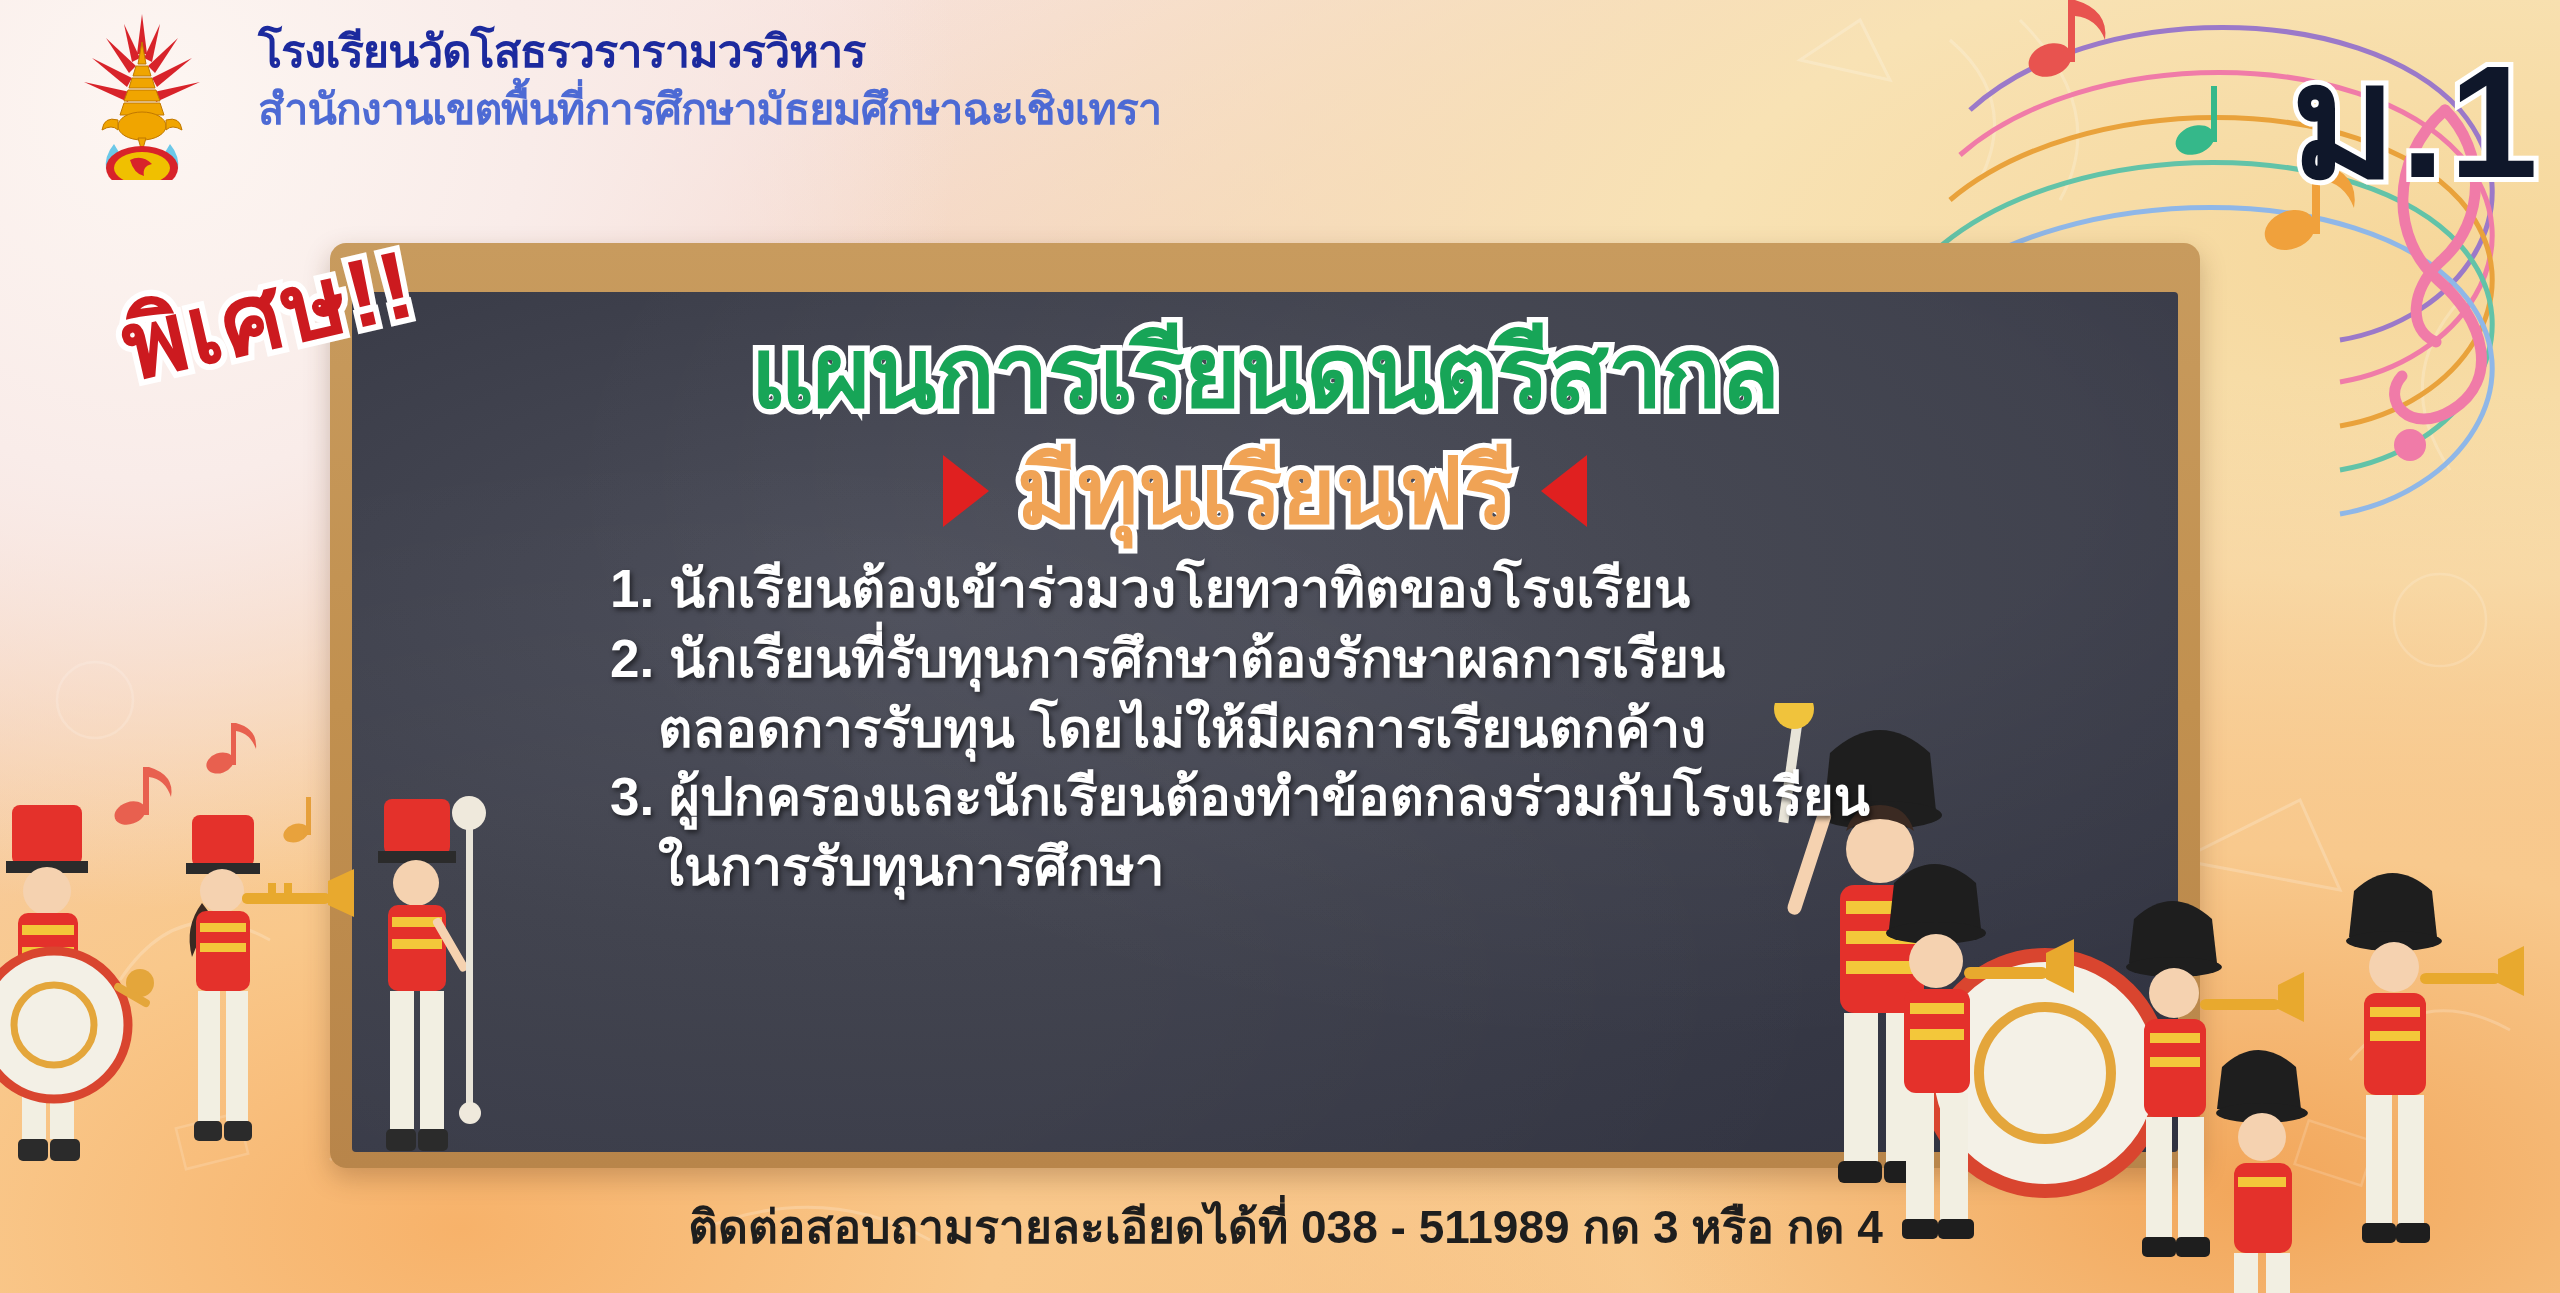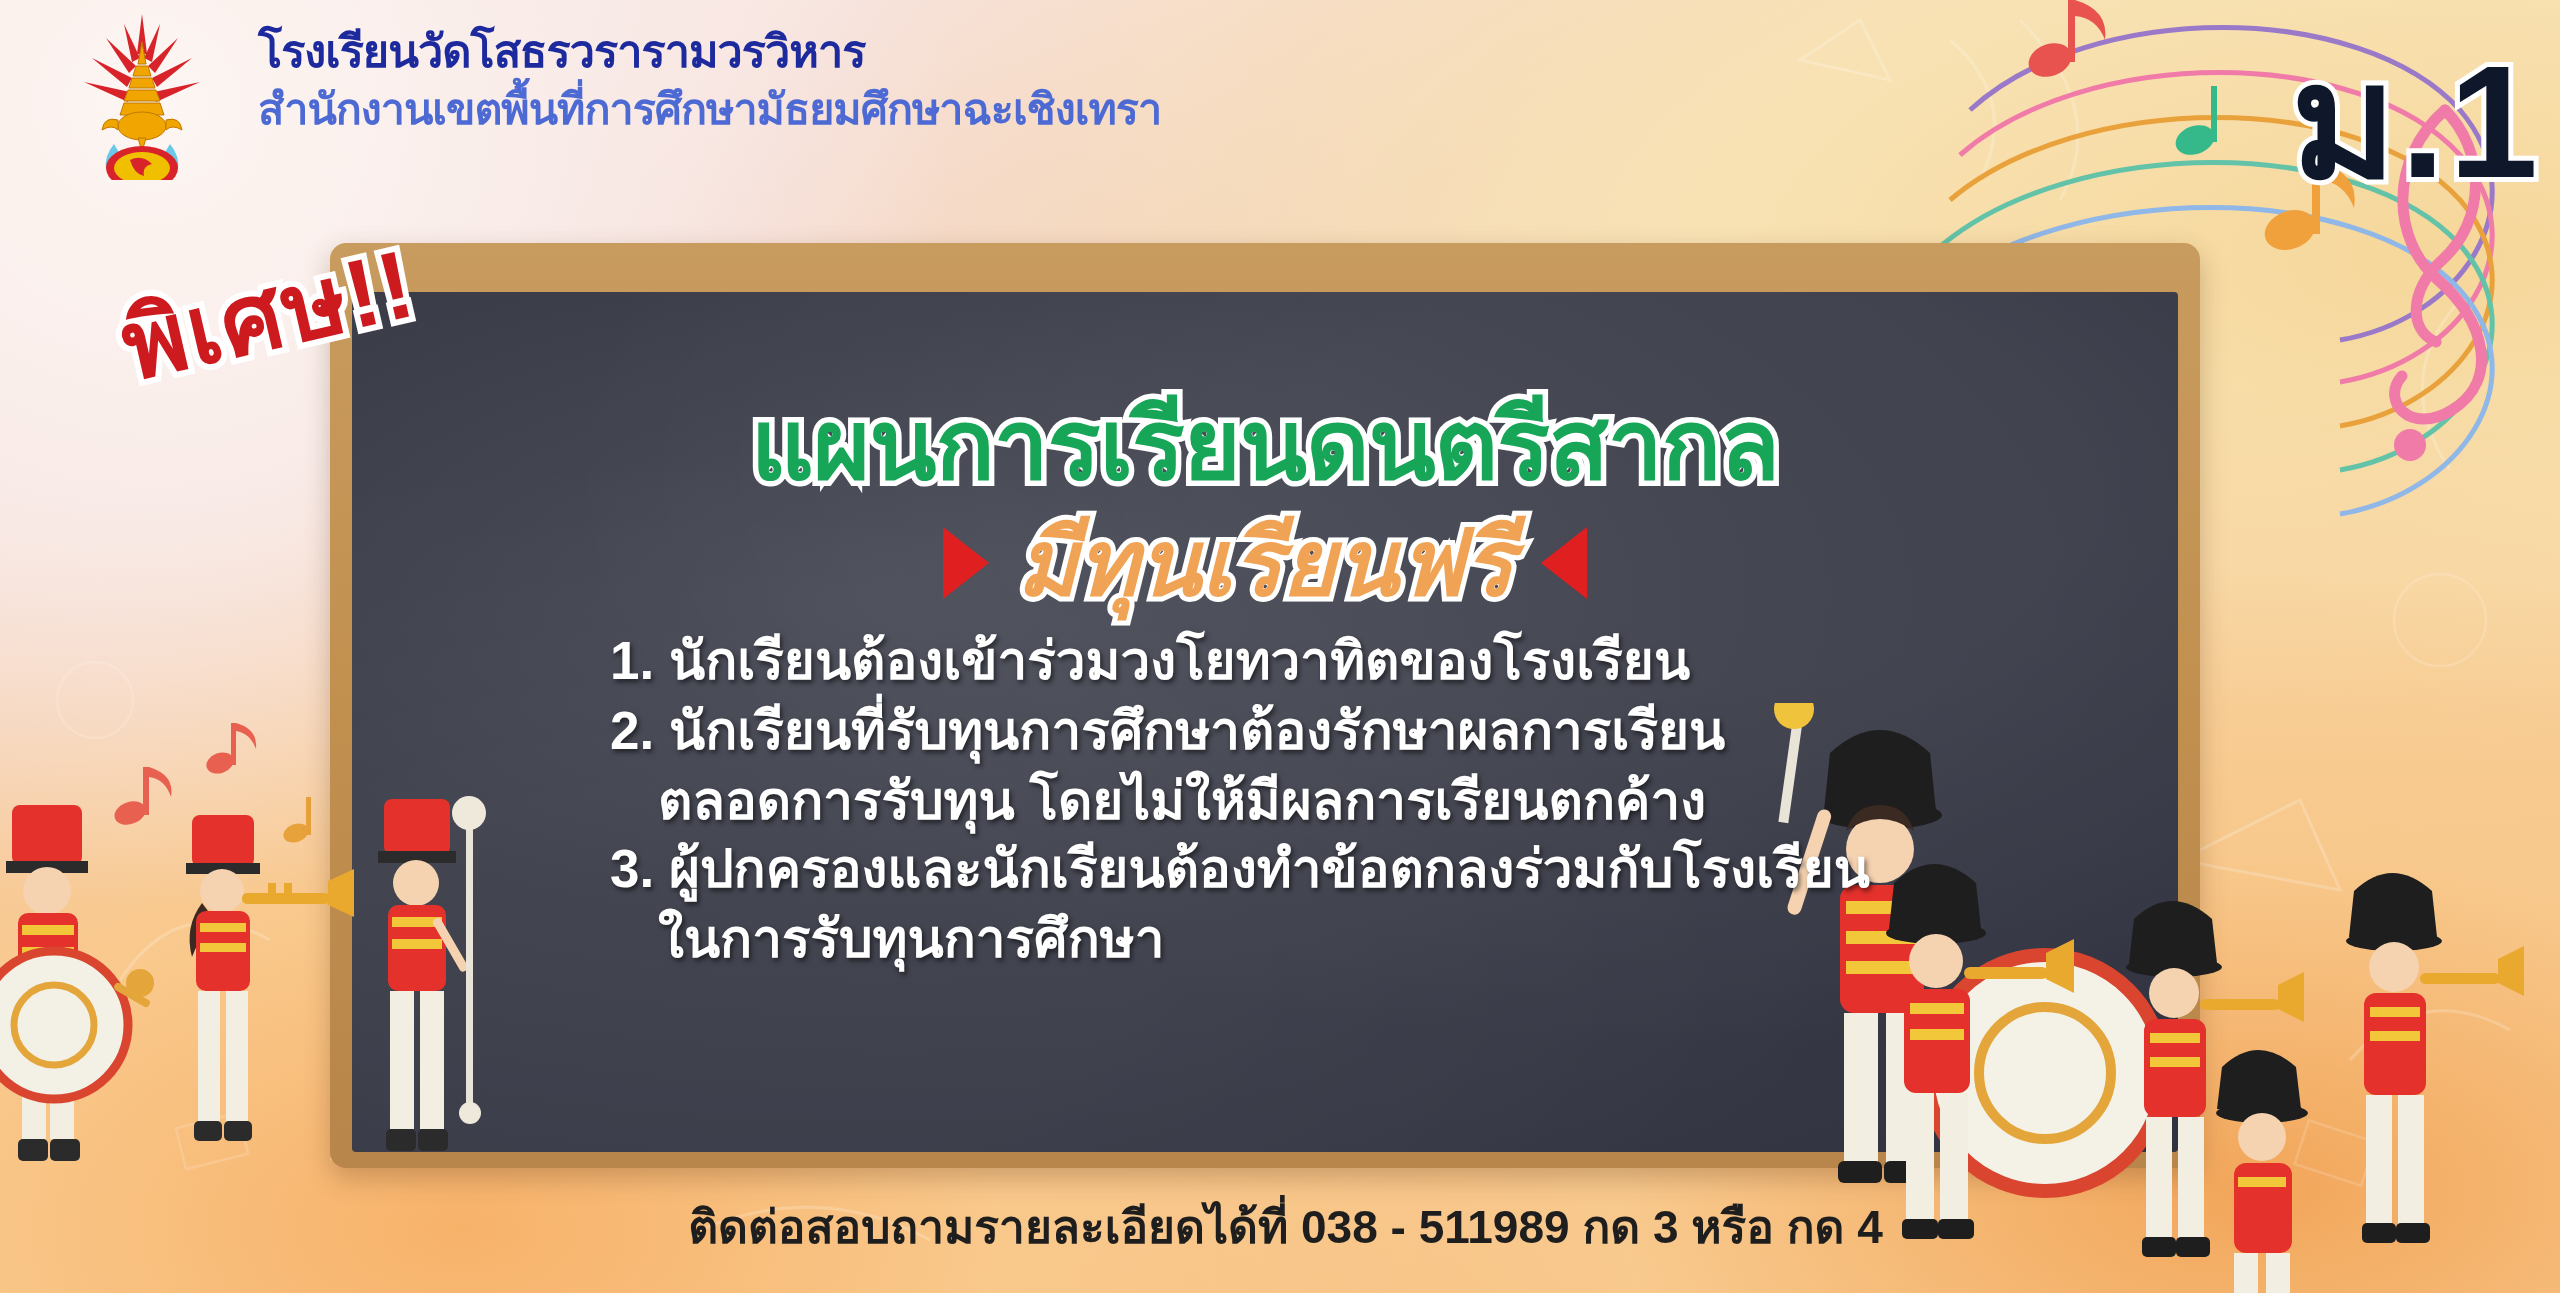--- a/index.html
+++ b/index.html
@@ -77,29 +77,29 @@
     -webkit-text-stroke:12px #ffffff;
     paint-order:stroke fill;
     letter-spacing:2px;
     z-index:6;
   }
 
   
   .board-inner { position:absolute; inset:0; padding:30px 40px; z-index:4; }
 
   .title-main {
-    text-align:center; margin-top:72px;
+    text-align:center; 
     font-size:98px; font-weight:bold; color:#17a557;
     -webkit-text-stroke:11px #ffffff;
     paint-order:stroke fill;
     letter-spacing:-1px; line-height:1.05;
   }
   .subtitle-row {
     display:flex; align-items:center; justify-content:center;
-    gap:28px; margin-top:18px;font-style:italic;
+    gap:28px; margin-top:18px;
   }
   .arrow { width:0; height:0; }
   .arrow.left {
     border-top:36px solid transparent; border-bottom:36px solid transparent;
     border-left:46px solid #e02020;
   }
   .arrow.right {
     border-top:36px solid transparent; border-bottom:36px solid transparent;
     border-right:46px solid #e02020;
   }

